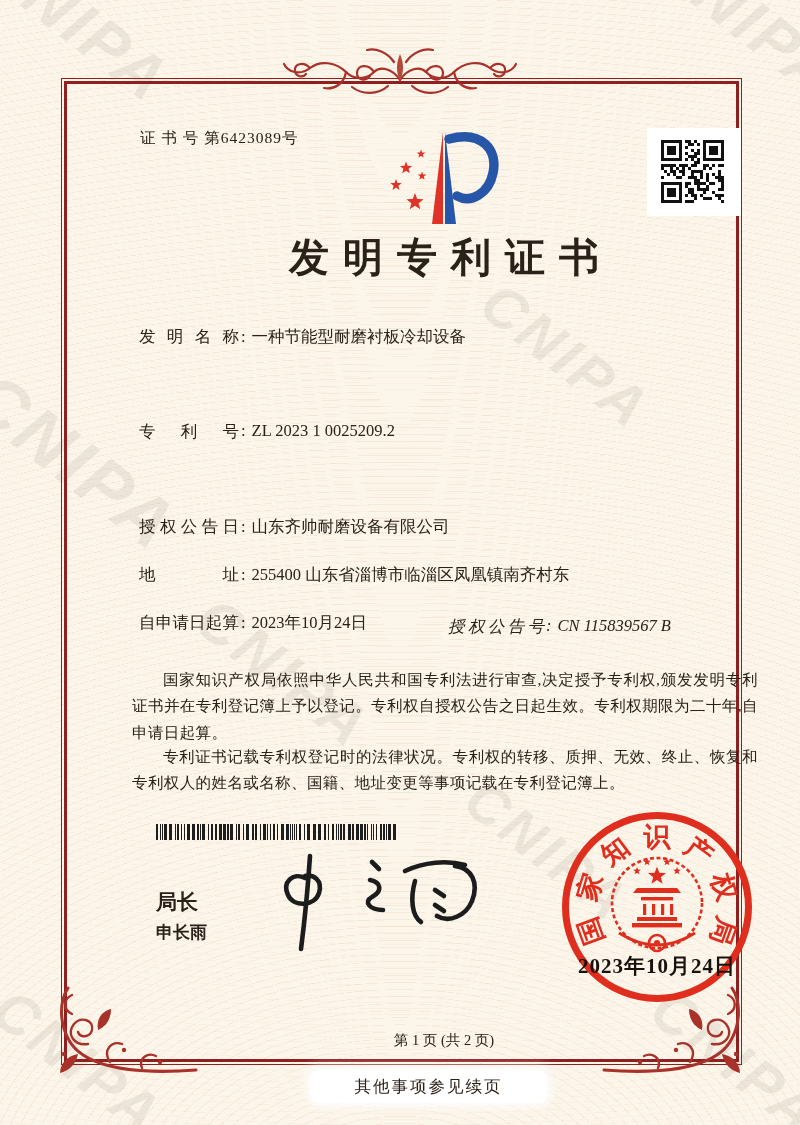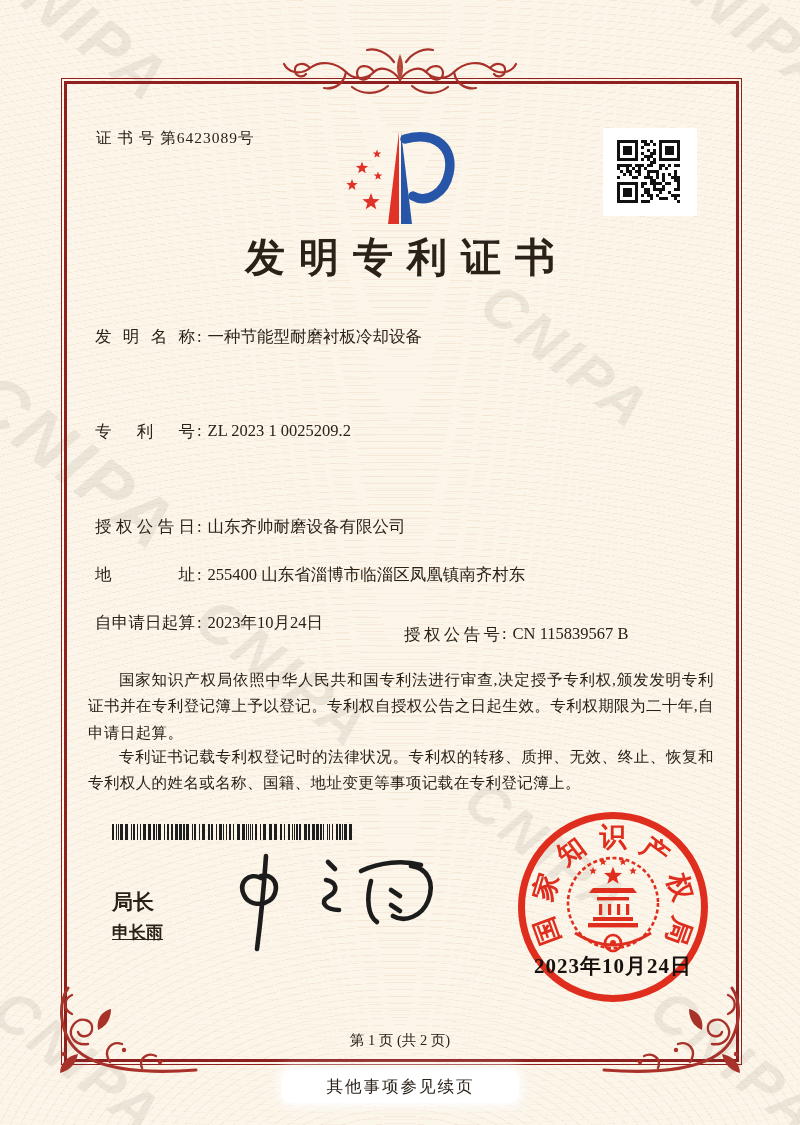--- a/index.html
+++ b/index.html
@@ -19,49 +19,49 @@
   .wm{position:absolute;font-family:var(--sans);font-weight:bold;font-style:italic;
       color:rgba(112,100,82,0.10);transform:rotate(38deg);letter-spacing:4px;user-select:none;z-index:1;}
   
   .frame{position:absolute;left:61px;top:78px;width:679px;height:985px;border:1.5px solid #8e2020;z-index:2;}
   .frame-inner{position:absolute;inset:2px;border:3px solid #8e2020;}
   .ornament{position:absolute;z-index:3;}
   #orn-top{left:282px;top:44px;}
   #orn-bl{left:48px;top:982px;}
   #orn-br{left:602px;top:982px;}
   
-  .content{position:absolute;inset:0;z-index:4;}
+  .content{position:absolute;inset:0;z-index:4;margin-left:44px;}
   #cert-no{position:absolute;left:96px;top:128px;font-size:15.5px;letter-spacing:1px;}
   #logo{position:absolute;left:335px;top:128px;}
   #qr-box{position:absolute;left:603px;top:128px;width:94px;height:88px;background:#fff;}
   #qr-box svg{position:absolute;left:14px;top:12px;}
   #title{position:absolute;left:0;top:230px;width:800px;text-align:center;
          font-size:40px;font-weight:bold;letter-spacing:14px;padding-left:14px;box-sizing:border-box;}
   .row{position:absolute;left:95px;width:630px;height:24px;font-size:16.5px;white-space:nowrap;}
   .flabel{display:inline-block;width:100px;text-align:justify;text-align-last:justify;text-justify:inter-character;vertical-align:top;}
   .colon{display:inline-block;margin:0 6px 0 2px;}
   .r1{top:326px}.r2{top:374px}.r3{top:421px}.r4{top:469px}.r5{top:516px}.r6{top:564px}.r7{top:612px}
-  .row .right-col{position:absolute;left:309px;top:12px;white-space:nowrap;}
+  .row .right-col{position:absolute;left:309px;top:4px;white-space:nowrap;font-style:italic;}
   .para{position:absolute;left:88px;width:626px;font-size:15.5px;line-height:1.74;
         text-align:justify;text-indent:2em;letter-spacing:0.4px;}
   #para1{top:651px;}
   #para2{top:728px;}
   #barcode{position:absolute;left:112px;top:824px;}
   #director-title{position:absolute;left:112px;top:888px;font-family:var(--sans);font-size:21px;font-weight:600;}
-  #director-name{position:absolute;left:112px;top:921px;font-family:var(--sans);font-size:17px;font-weight:600;text-decoration:underline;}
+  #director-name{position:absolute;left:112px;top:921px;font-family:var(--sans);font-size:17px;font-weight:600;}
   #signature{position:absolute;left:225px;top:850px;}
   
   #seal{position:absolute;left:518px;top:812px;width:190px;height:190px;z-index:5;}
   #seal .ring{position:absolute;inset:0;border:7px solid #df2e1d;border-radius:50%;}
   #seal .ring-char{position:absolute;font-size:27px;font-weight:bold;color:#df2e1d;font-family:var(--serif);}
   #seal-emblem{position:absolute;left:45px;top:43px;}
   #seal-date{position:absolute;left:0;top:140px;width:190px;text-align:center;
              font-size:21px;font-weight:600;color:#17120d;letter-spacing:1px;}
   #page-num{position:absolute;left:0;top:1031px;width:800px;text-align:center;font-size:14.5px;}
-  #note-band{position:absolute;left:282px;top:1070px;width:237px;height:33px;background:rgba(255,255,255,0.96);
+  #note-band{position:absolute;left:266px;top:1070px;width:237px;height:33px;background:rgba(255,255,255,0.96);
              border-radius:8px;box-shadow:0 0 10px 4px rgba(255,255,255,0.85);
              display:flex;align-items:center;justify-content:center;text-align:right;}
   #note-band span{font-size:16.5px;letter-spacing:2px;}
 </style>
 </head>
 <body>
 
 <div id="page">
 
   <div id="wm-layer">

